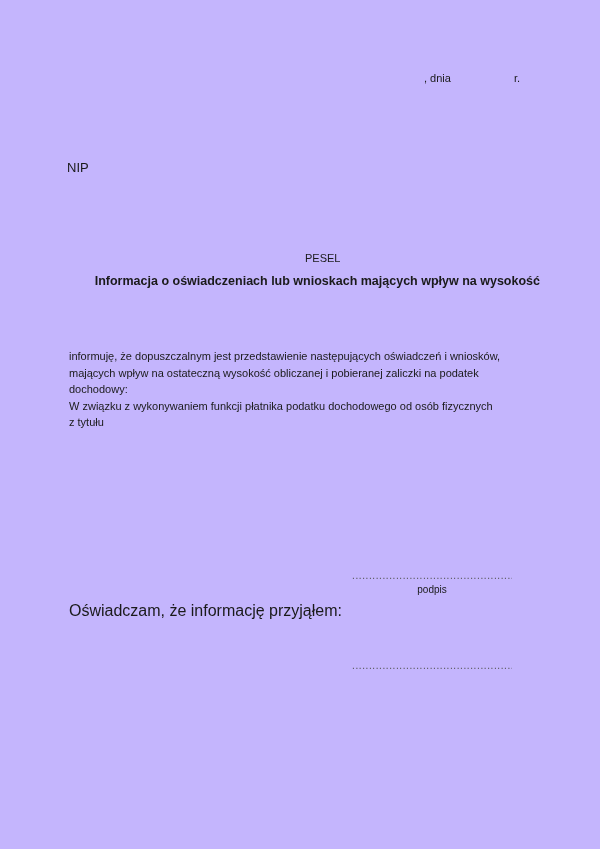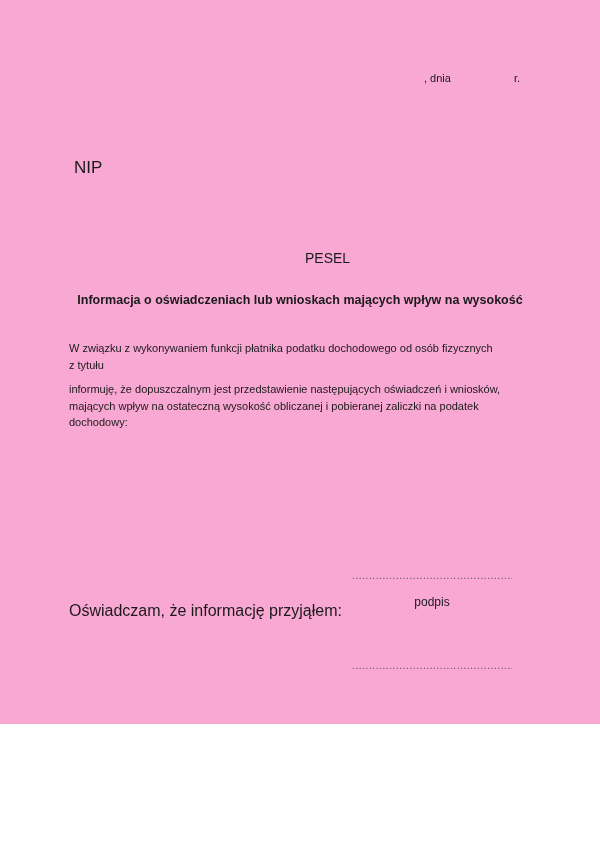--- a/index.html
+++ b/index.html
@@ -5,22 +5,22 @@
 <style>
   html, body {
     margin: 0;
     padding: 0;
     background: #ffffff;
   }
 
   .page {
     position: relative;
     width: 600px;
-    height: 724px;
-    background: #f9a8d4;
+    height: 849px;
+    background: #c4b5fd;
     margin: 0;
     overflow: hidden;
     font-family: "Liberation Sans", sans-serif;
     color: #1a1a1a;
     text-decoration: underline;
     -webkit-font-smoothing: antialiased;
   }
 
   
   .date-row {
@@ -42,43 +42,43 @@
     position: absolute;
     left: 214px;
     top: 0;
     font-size: 11px;
     line-height: 16px;
   }
 
   
   .nip-label {
     position: absolute;
-    left: 74px;
+    left: 67px;
     top: 160px;
-    font-size: 17px;
+    font-size: 13px;
     line-height: 15px;
   }
 
   
   .pesel-label {
     position: absolute;
     left: 281px;
     top: 251px;
-    font-size: 14px;
+    font-size: 11px;
     line-height: 15px;
     padding-left: 24px;
   }
 
   
   .doc-title {
     position: absolute;
     left: 60px;
-    top: 292px;
+    top: 273px;
     width: 480px;
-    text-align: center;
+    text-align: right;
     font-size: 12.5px;
     font-weight: bold;
     line-height: 17px;
   }
   .doc-title .t-line {
     display: block;
   }
 
   
   .body-block {
@@ -117,22 +117,22 @@
     display: block;
     font-size: 10px;
     line-height: 11px;
     letter-spacing: 0.6px;
     color: #555555;
     white-space: nowrap;
     overflow: hidden;
   }
   .sig-caption {
     display: block;
-    margin-top: 15px;
-    font-size: 12px;
+    margin-top: 2px;
+    font-size: 10px;
     line-height: 13px;
   }
 
   
   .ack-line {
     position: absolute;
     left: 69px;
     top: 603px;
     font-size: 16px;
     line-height: 16px;
@@ -150,28 +150,28 @@
 
   <div class="nip-label">NIP</div>
 
   <div class="pesel-label">PESEL</div>
 
   <div class="doc-title">
     <span class="t-line">Informacja o oświadczeniach lub wnioskach mających wpływ na wysokość</span>
   </div>
 
   <div class="body-block">
-    <p class="body-para first">
-      <span class="b-line">W związku z wykonywaniem funkcji płatnika podatku dochodowego od osób fizycznych</span>
-      <span class="b-line">z tytułu</span>
-    </p>
     <p class="body-para second">
       <span class="b-line">informuję, że dopuszczalnym jest przedstawienie następujących oświadczeń i wniosków,</span>
       <span class="b-line">mających wpływ na ostateczną wysokość obliczanej i pobieranej zaliczki na podatek</span>
       <span class="b-line">dochodowy:</span>
+    </p>
+    <p class="body-para first">
+      <span class="b-line">W związku z wykonywaniem funkcji płatnika podatku dochodowego od osób fizycznych</span>
+      <span class="b-line">z tytułu</span>
     </p>
   </div>
 
   <div class="sig-block employer">
     <span class="sig-line">......................................................</span>
     <span class="sig-caption">podpis</span>
   </div>
 
   <div class="ack-line">Oświadczam, że informację przyjąłem:</div>
 

